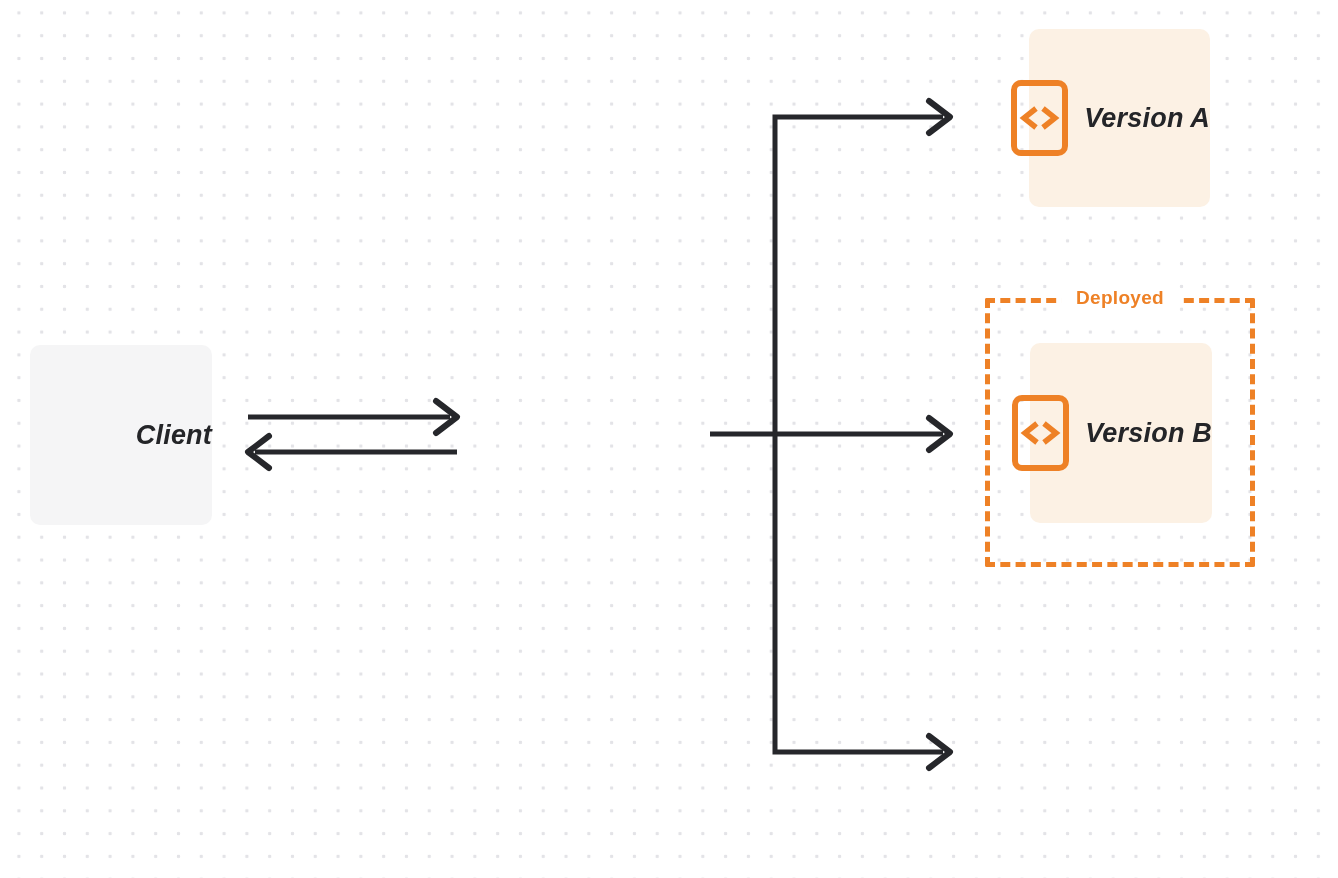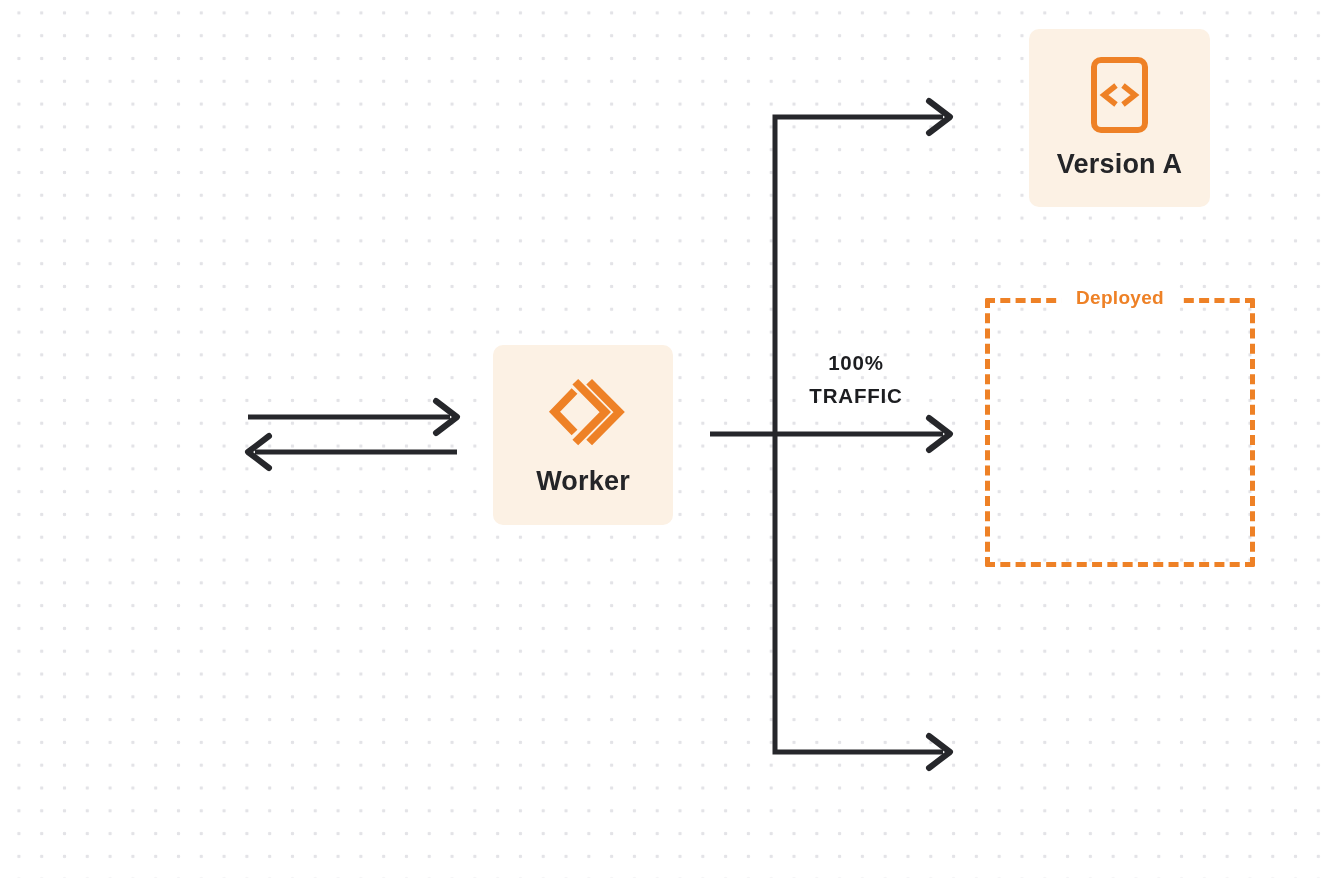--- a/index.html
+++ b/index.html
@@ -27,24 +27,24 @@
     fill: none;
     stroke: #26272b;
   }
   .wires .wire-line { stroke-width: 5px; stroke-linejoin: miter; }
   .wires .wire-head { stroke-width: 6px; stroke-linejoin: round; stroke-linecap: round; }
 
   .node {
     position: absolute;
     border-radius: 10px;
     display: flex;
-    flex-direction: column;
     align-items: center;
-    justify-content: center;
+    justify-content: flex-end;
     box-sizing: border-box;
+    font-style: italic;
   }
   .node-label {
     font-weight: 700;
     font-size: 27px;
     color: #242528;
     letter-spacing: 0.2px;
     white-space: nowrap;
   }
   .node-gray  { background: #f5f5f6; }
   .node-cream { background: #fcf1e4; }
@@ -132,43 +132,42 @@
     <path class="wire-head" d="M269 436 L248 452 L269 468"></path>
 
     <path class="wire-line" d="M710 434 H943"></path>
     <path class="wire-head" d="M929 418 L950 434 L929 450"></path>
 
     <path class="wire-line" d="M943 117 H775 V752 H943"></path>
     <path class="wire-head" d="M929 101 L950 117 L929 133"></path>
     <path class="wire-head" d="M929 736 L950 752 L929 768"></path>
   </svg>
 
-
-  <div class="node node-cream node-worker">
-    <svg class="worker-icon" width="80" height="77" viewBox="0 0 104 100">
-      <polyline points="41,22 15,49 41,76"></polyline>
-      <polyline points="42,10 81,49.5 42,89"></polyline>
-      <polyline points="60,10 99,49.5 60,89"></polyline>
-    </svg>
-    <span class="node-label">Worker</span>
+  <div class="node node-gray node-client">
+    <span class="node-label">Client</span>
   </div>
 
-  <div class="traffic-label">
-    <span>100%</span>
-    <span>TRAFFIC</span>
-  </div>
+
 
   <div class="node node-cream node-version-a">
     <svg class="code-file-icon" width="57" height="76" viewBox="0 0 57 76">
       <rect x="3" y="3" width="51" height="70" rx="7"></rect>
       <polyline points="25,28.5 13,38 25,47.5"></polyline>
       <polyline points="32,28.5 44,38 32,47.5"></polyline>
     </svg>
     <span class="node-label">Version A</span>
   </div>
 
   <div class="deployed-zone">
     <span class="deployed-label">Deployed</span>
   </div>
 
+  <div class="node node-cream node-version-b">
+    <svg class="code-file-icon" width="57" height="76" viewBox="0 0 57 76">
+      <rect x="3" y="3" width="51" height="70" rx="7"></rect>
+      <polyline points="25,28.5 13,38 25,47.5"></polyline>
+      <polyline points="32,28.5 44,38 32,47.5"></polyline>
+    </svg>
+    <span class="node-label">Version B</span>
+  </div>
 
 
 </div>
 
 </body></html>

